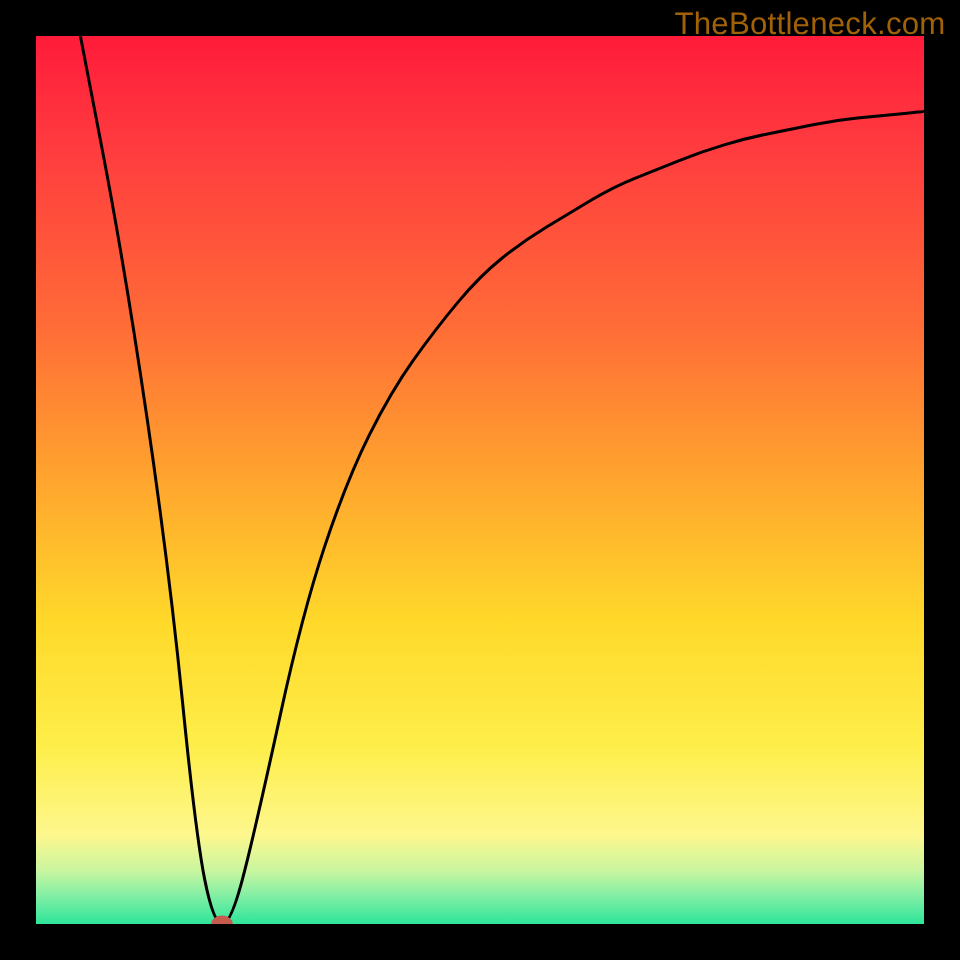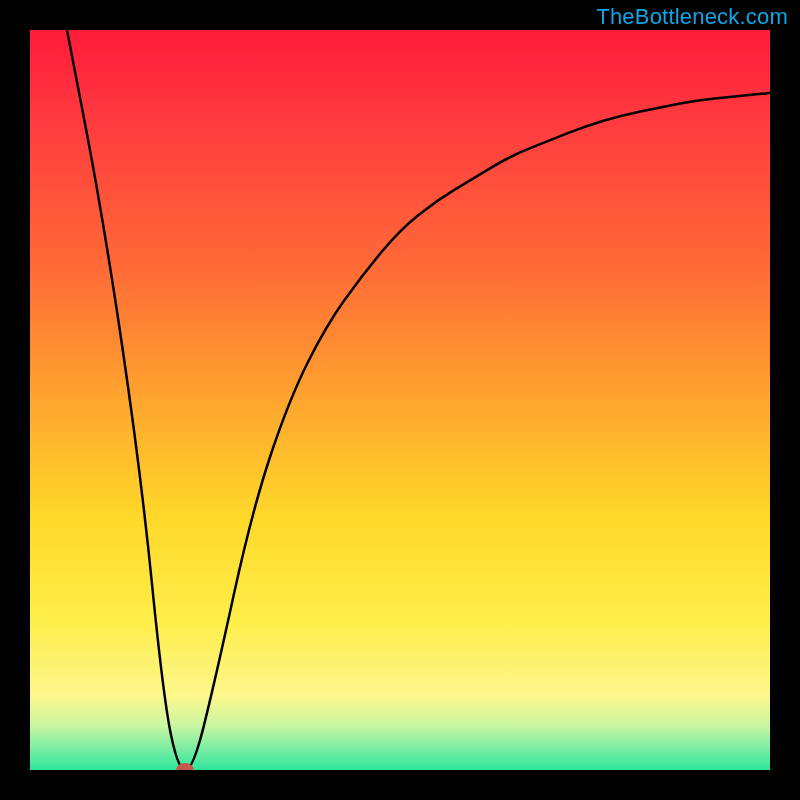--- a/index.html
+++ b/index.html
@@ -14,22 +14,22 @@
   .stage {
     position: relative;
     width: 800px;
     height: 800px;
     background: #000;
   }
   .watermark {
     position: absolute;
     top: 4px;
     right: 12px;
-    color: #0ea5e9;
-    font-size: 22px;
+    color: #a16207;
+    font-size: 26px;
     font-weight: 500;
     letter-spacing: 0.2px;
     z-index: 30;
     user-select: none;
   }
   .plot-area {
     position: absolute;
     left: 30px;
     top: 30px;
     width: 740px;

